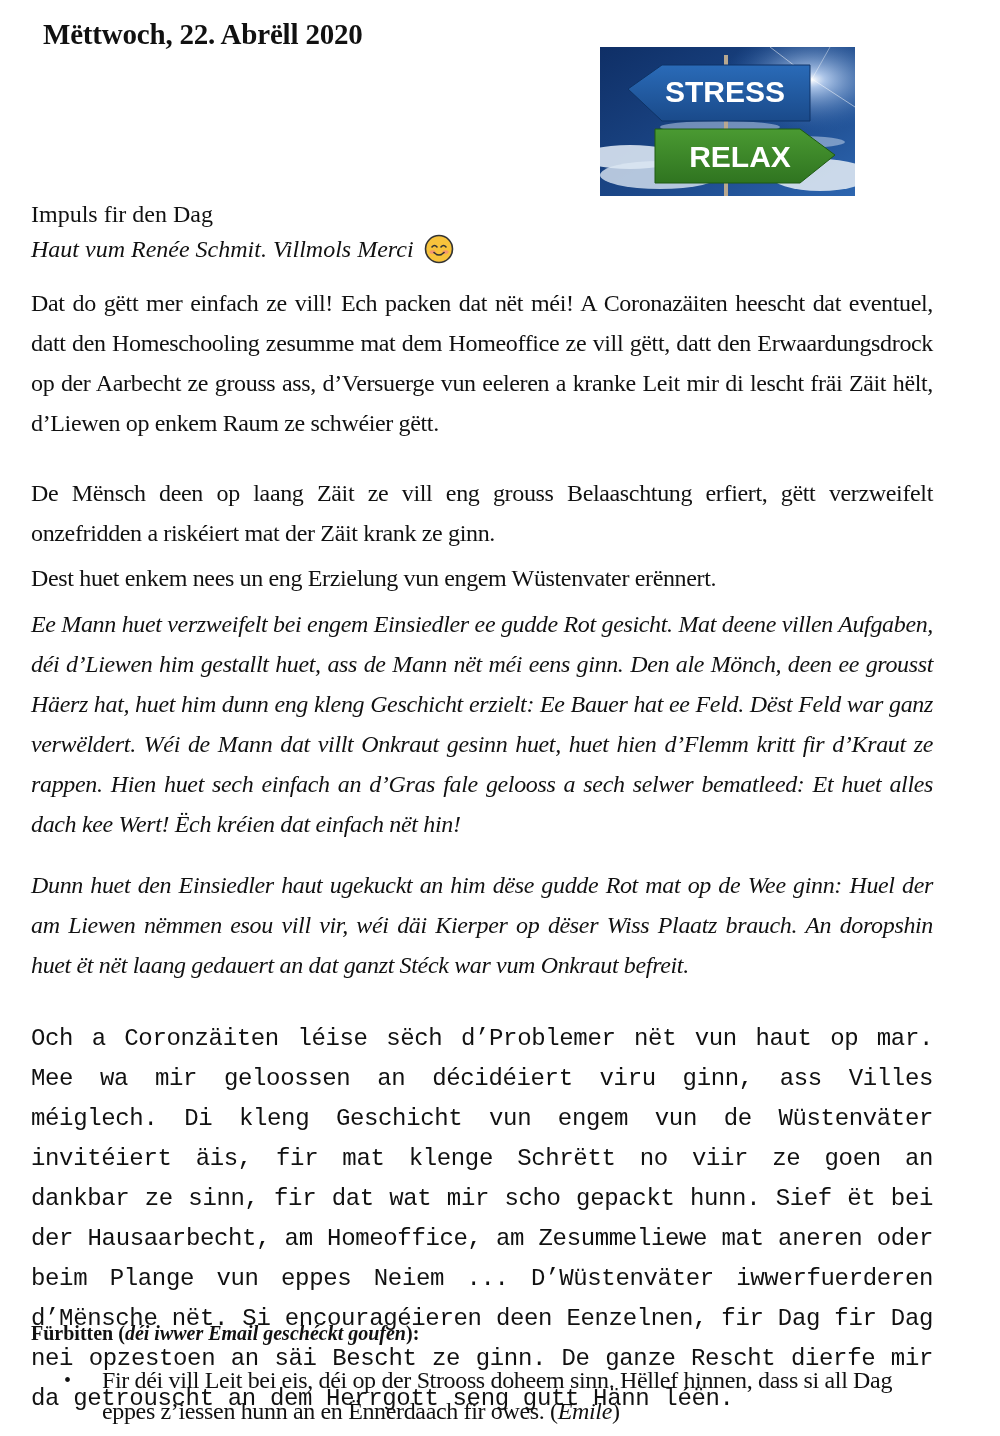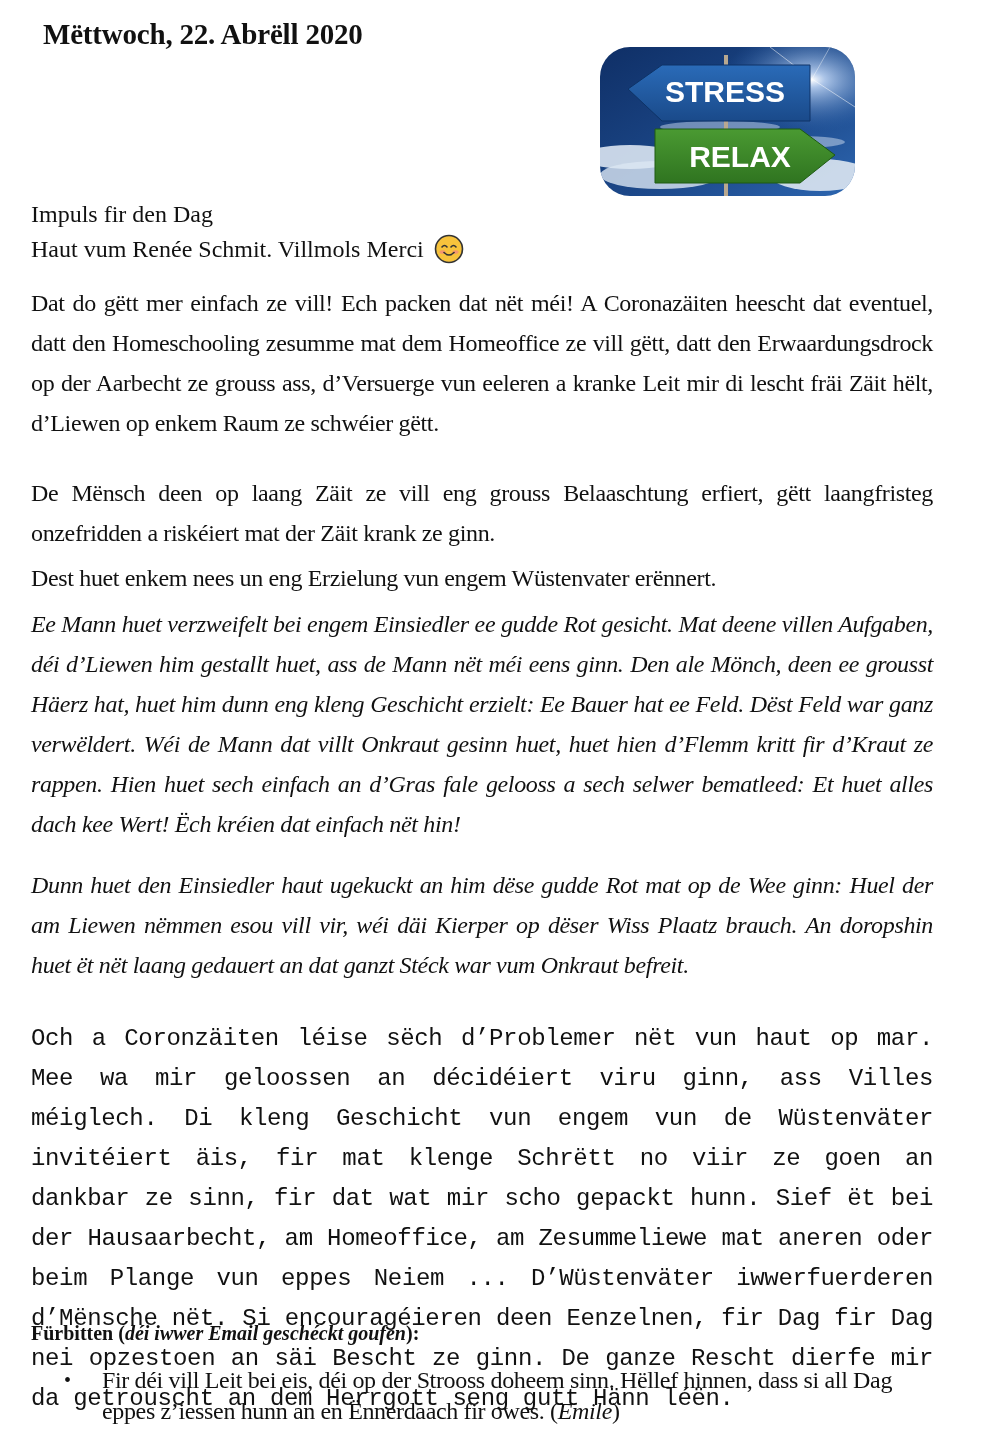--- a/index.html
+++ b/index.html
@@ -25,37 +25,37 @@
       letter-spacing: -0.2px;
       line-height: 36px;
     }
     .hero-image {
       position: absolute;
       left: 600px;
       top: 47px;
       width: 255px;
       height: 149px;
       overflow: hidden;
-      border-radius: 30px;
     }
     .section-head {
       position: absolute;
       left: 31px;
       top: 199px;
       margin: 0;
       font-size: 24px;
       font-weight: normal;
       line-height: 30px;
     }
     .author-line {
       position: absolute;
       left: 31px;
       top: 234px;
       margin: 0;
       font-size: 24px;
+      font-style: italic;
       line-height: 30px;
       display: flex;
       align-items: center;
     }
     .author-line .emoji {
       display: inline-block;
       width: 30px;
       height: 30px;
       margin-left: 10px;
     }
@@ -165,21 +165,21 @@
       <ellipse cx="8.5" cy="18" rx="3" ry="1.8" fill="#f28a7a" opacity="0.8"></ellipse>
       <ellipse cx="21.5" cy="18" rx="3" ry="1.8" fill="#f28a7a" opacity="0.8"></ellipse>
       <path d="M8 13 Q10.5 10 13 13" fill="none" stroke="#333333" stroke-width="1.6" stroke-linecap="round"></path>
       <path d="M17 13 Q19.5 10 22 13" fill="none" stroke="#333333" stroke-width="1.6" stroke-linecap="round"></path>
       <path d="M10 18.5 Q15 23.5 20 18.5" fill="none" stroke="#333333" stroke-width="1.6" stroke-linecap="round"></path>
     </svg>
   </span>
 </p>
 
 <p class="para p1">Dat do gëtt mer einfach ze vill! Ech packen dat nët méi! A Coronazäiten heescht dat eventuel, datt den Homeschooling zesumme mat dem Homeoffice ze vill gëtt, datt den Erwaardungsdrock op der Aarbecht ze grouss ass, d’Versuerge vun eeleren a kranke Leit mir di lescht fräi Zäit hëlt, d’Liewen op enkem Raum ze schwéier gëtt.</p>
-<p class="para p2">De Mënsch deen op laang Zäit ze vill eng grouss Belaaschtung erfiert, gëtt laangfristeg onzefridden a riskéiert mat der Zäit krank ze ginn.</p>
+<p class="para p2">De Mënsch deen op laang Zäit ze vill eng grouss Belaaschtung erfiert, gëtt verzweifelt onzefridden a riskéiert mat der Zäit krank ze ginn.</p>
 <p class="para p3">Dest huet enkem nees un eng Erzielung vun engem Wüstenvater erënnert.</p>
 <p class="para p4 italic">Ee Mann huet verzweifelt bei engem Einsiedler ee gudde Rot gesicht. Mat deene villen Aufgaben, déi d’Liewen him gestallt huet, ass de Mann nët méi eens ginn. Den ale Mönch, deen ee grousst Häerz hat, huet him dunn eng kleng Geschicht erzielt: Ee Bauer hat ee Feld. Dëst Feld war ganz verwëldert. Wéi de Mann dat villt Onkraut gesinn huet, huet hien d’Flemm kritt fir d’Kraut ze rappen. Hien huet sech einfach an d’Gras fale gelooss a sech selwer bematleed: Et huet alles dach kee Wert! Ëch kréien dat einfach nët hin!</p>
 <p class="para p5 italic">Dunn huet den Einsiedler haut ugekuckt an him dëse gudde Rot mat op de Wee ginn: Huel der am Liewen nëmmen esou vill vir, wéi däi Kierper op dëser Wiss Plaatz brauch. An doropshin huet ët nët laang gedauert an dat ganzt Stéck war vum Onkraut befreit.</p>
 <p class="para p6">Och a Coronzäiten léise sëch d’Problemer nët vun haut op mar. Mee wa mir geloossen an décidéiert viru ginn, ass Villes méiglech. Di kleng Geschicht vun engem vun de Wüstenväter invitéiert äis, fir mat klenge Schrëtt no viir ze goen an dankbar ze sinn, fir dat wat mir scho gepackt hunn. Sief ët bei der Hausaarbecht, am Homeoffice, am Zesummeliewe mat aneren oder beim Plange vun eppes Neiem ... D’Wüstenväter iwwerfuerderen d’Mënsche nët. Si encouragéieren deen Eenzelnen, fir Dag fir Dag nei opzestoen an säi Bescht ze ginn. De ganze Rescht dierfe mir da getrouscht an dem Herrgott seng gutt Hänn léën.</p>
 
 <h3 class="petitions-head"><span>Fürbitten</span><span style="white-space:pre"> (</span><em>déi iwwer Email geschéckt goufen</em><span>):</span></h3>
 
 <ul class="petition-list">
   <li class="petition-item">
     <span class="bullet">•</span>

